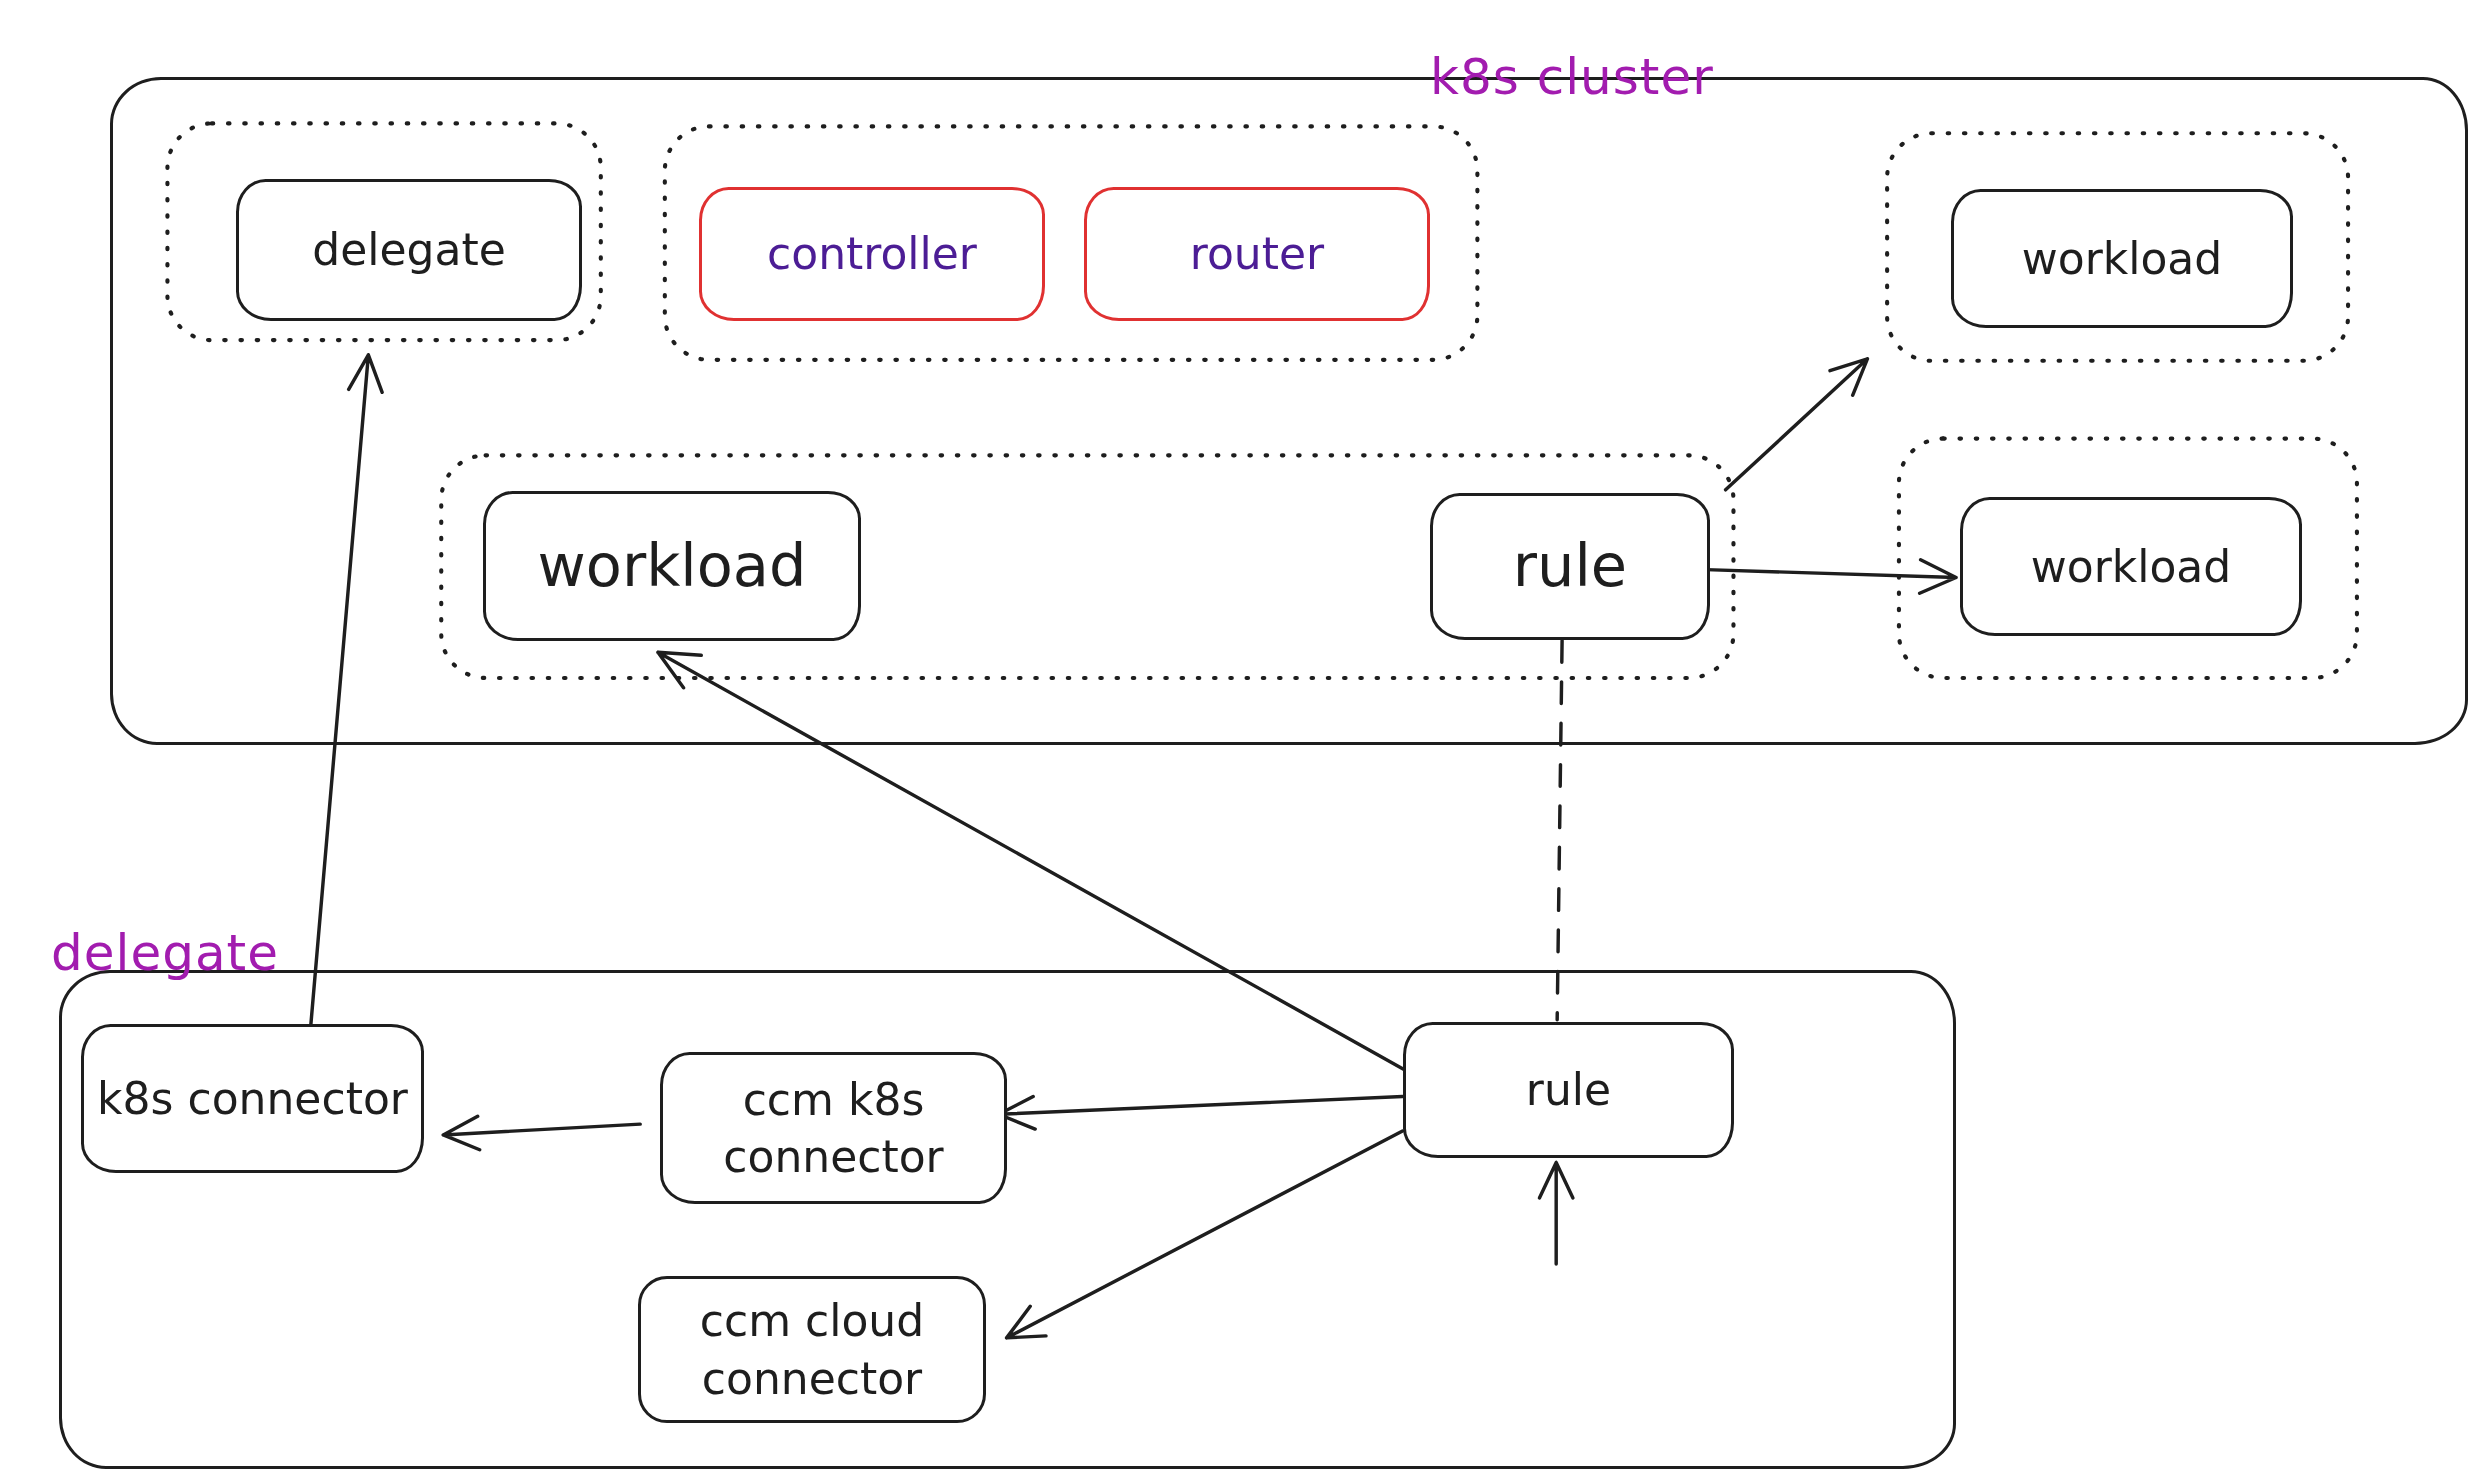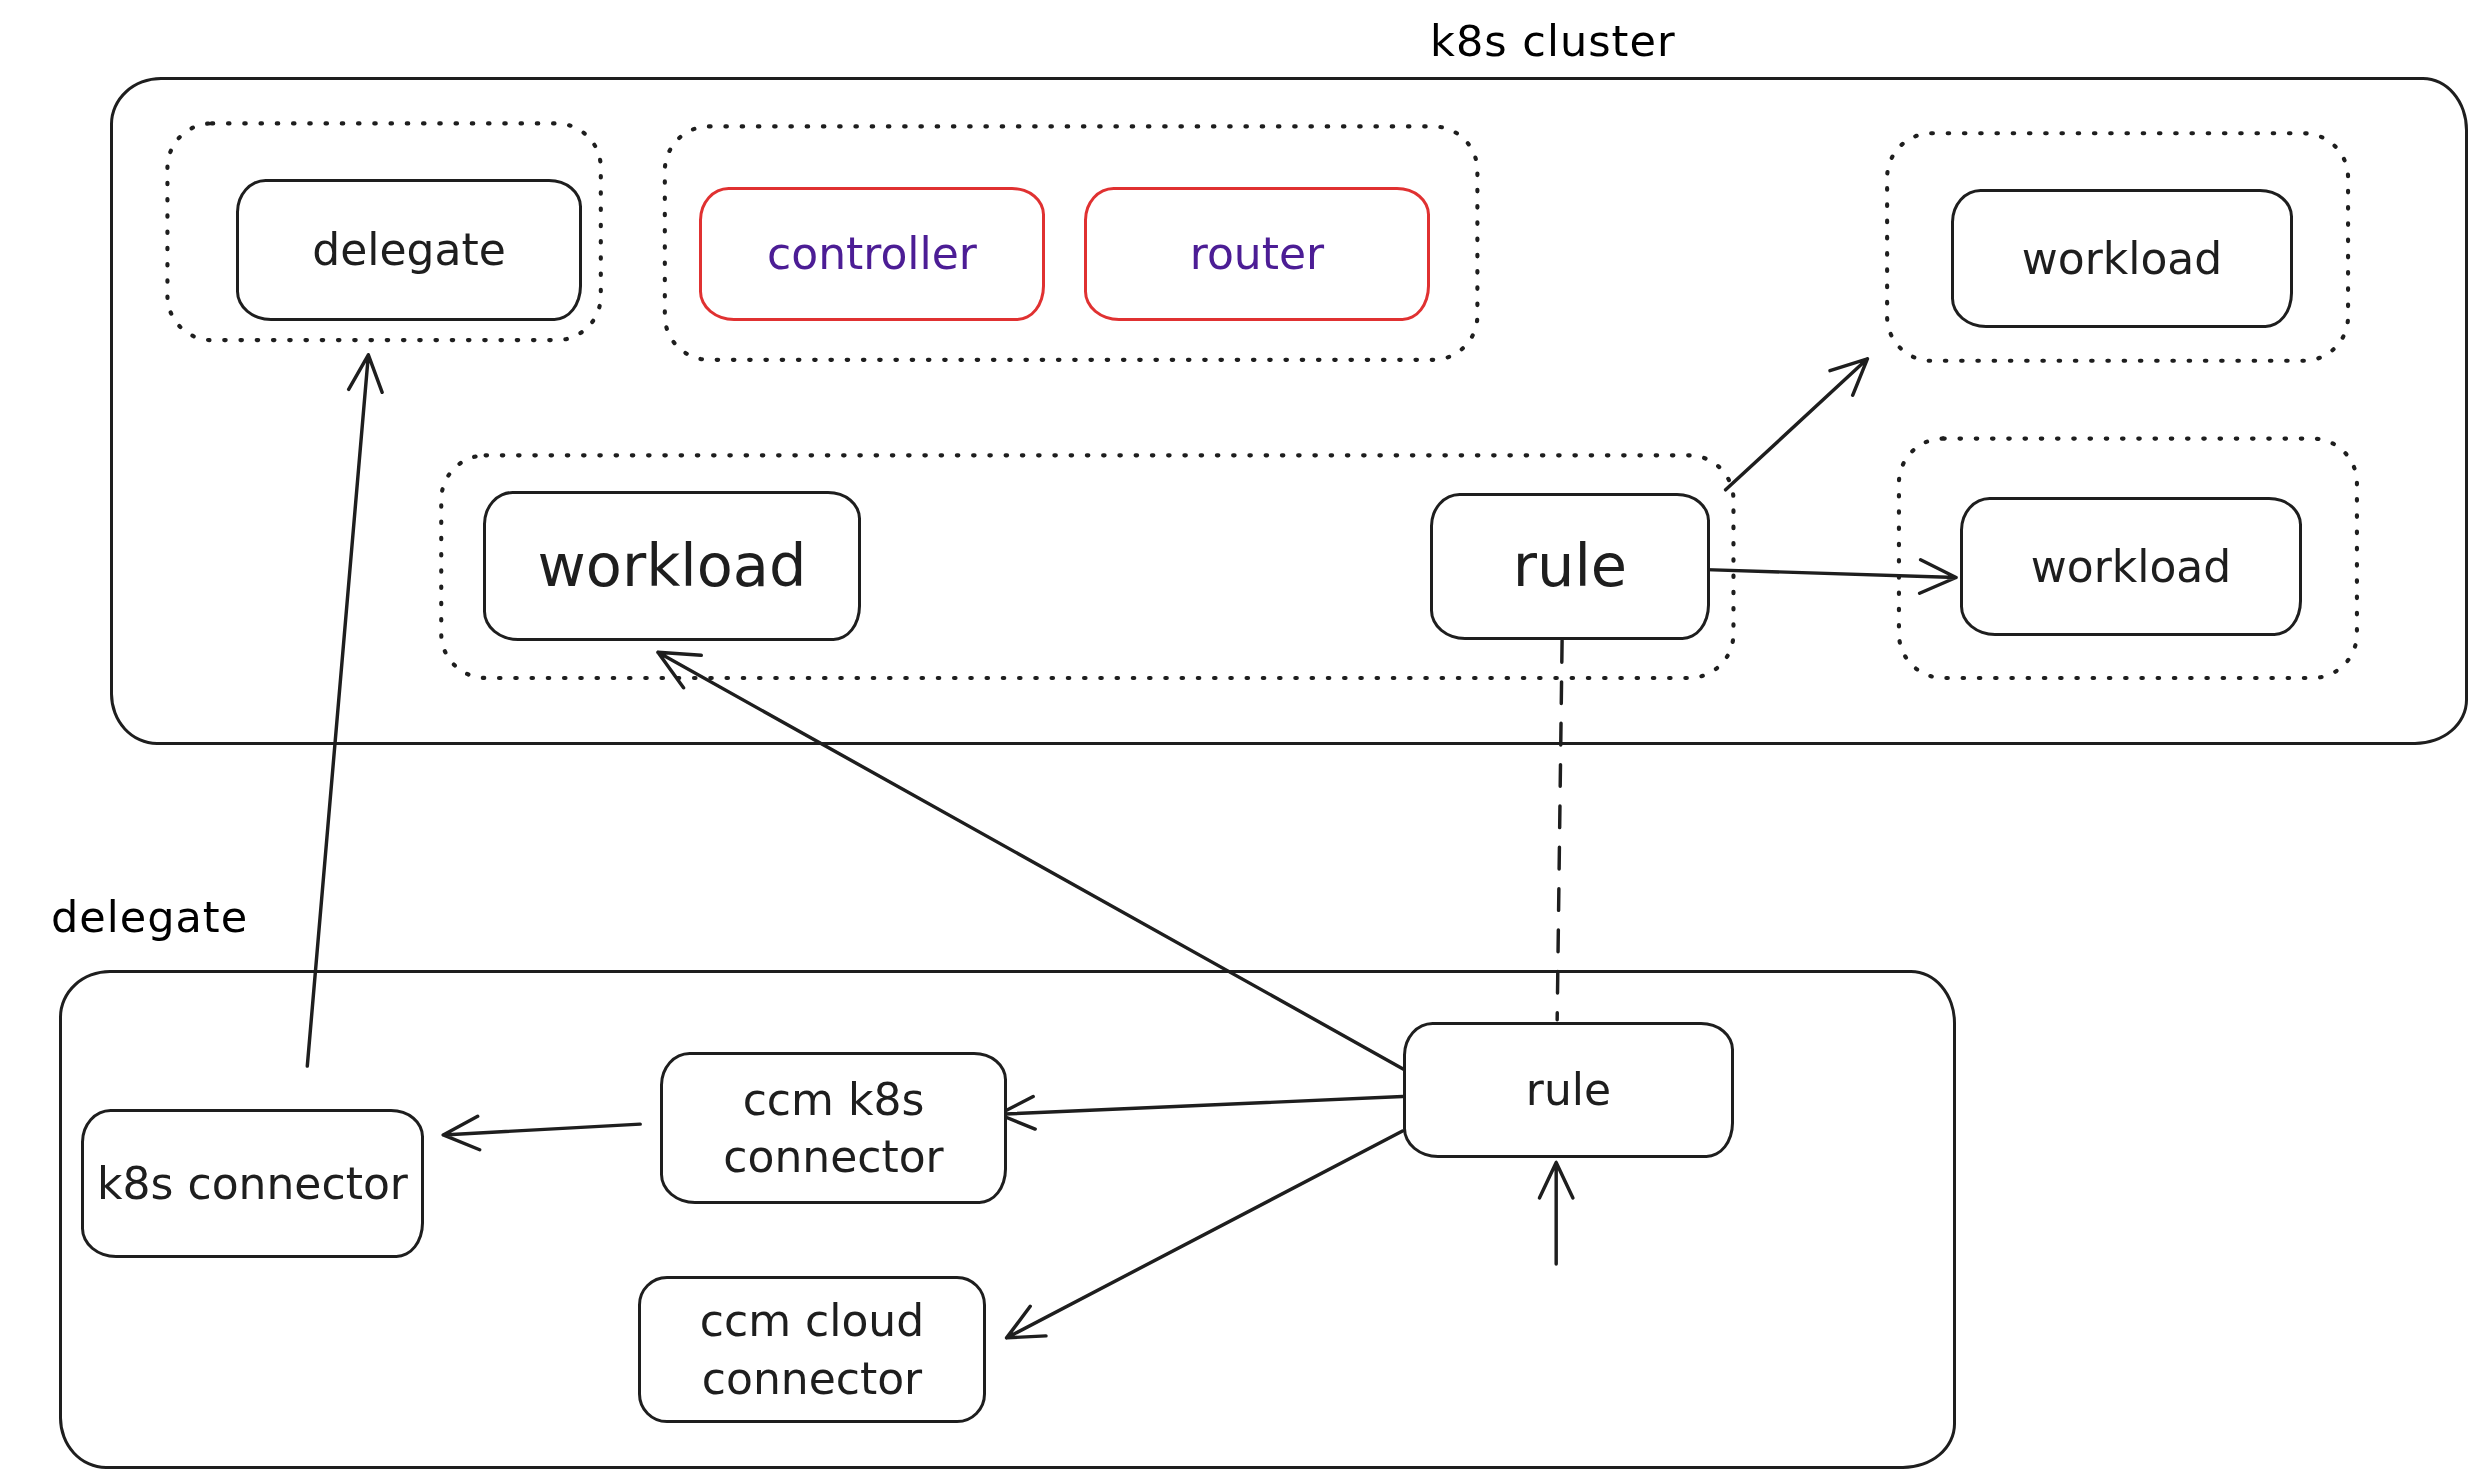--- a/index.html
+++ b/index.html
@@ -26,24 +26,25 @@
     pointer-events: none;
   }
   .cluster {
     position: absolute;
     border: 3.4px solid #1e1e1e;
     background: transparent;
     border-radius: 51px 45px 53px 47px / 47px 53px 45px 51px;
   }
   .cluster-title {
     position: absolute;
-    font-size: 43px;
+    font-size: 50px;
     letter-spacing: 1px;
-    color: #000000;
+    color: #a21caf;
     white-space: nowrap;
+    margin-top: 32px;
   }
   .node {
     position: absolute;
     border: 3.4px solid #1e1e1e;
     background: #ffffff;
     border-radius: 29.6px 33px 27.6px 35px / 33px 27.6px 35px 29.6px;
     display: flex;
     align-items: center;
     justify-content: center;
     text-align: center;
@@ -104,21 +105,21 @@
   <div class="node red" style="left:1084px; top:187px; width:340px; height:128px;">router</div>
 
   <div class="node" style="left:1951px; top:189px; width:336px; height:133px;">workload</div>
 
   <div class="node big" style="left:483px; top:491px; width:372px; height:144px;">workload</div>
 
   <div class="node big" style="left:1430px; top:493px; width:274px; height:141px;">rule</div>
 
   <div class="node" style="left:1960px; top:497px; width:336px; height:133px;">workload</div>
 
-  <div class="node" style="left:81px; top:1109px; width:337px; height:143px;">k8s connector</div>
+  <div class="node" style="left:81px; top:1024px; width:337px; height:143px;">k8s connector</div>
 
   <div class="node" style="left:660px; top:1052px; width:341px; height:146px;">ccm k8s
 connector</div>
 
   <div class="node" style="left:638px; top:1276px; width:342px; height:141px;border-radius:29px;">ccm cloud
 connector</div>
 
   <div class="node" style="left:1403px; top:1022px; width:325px; height:130px;">rule</div>
 
 

